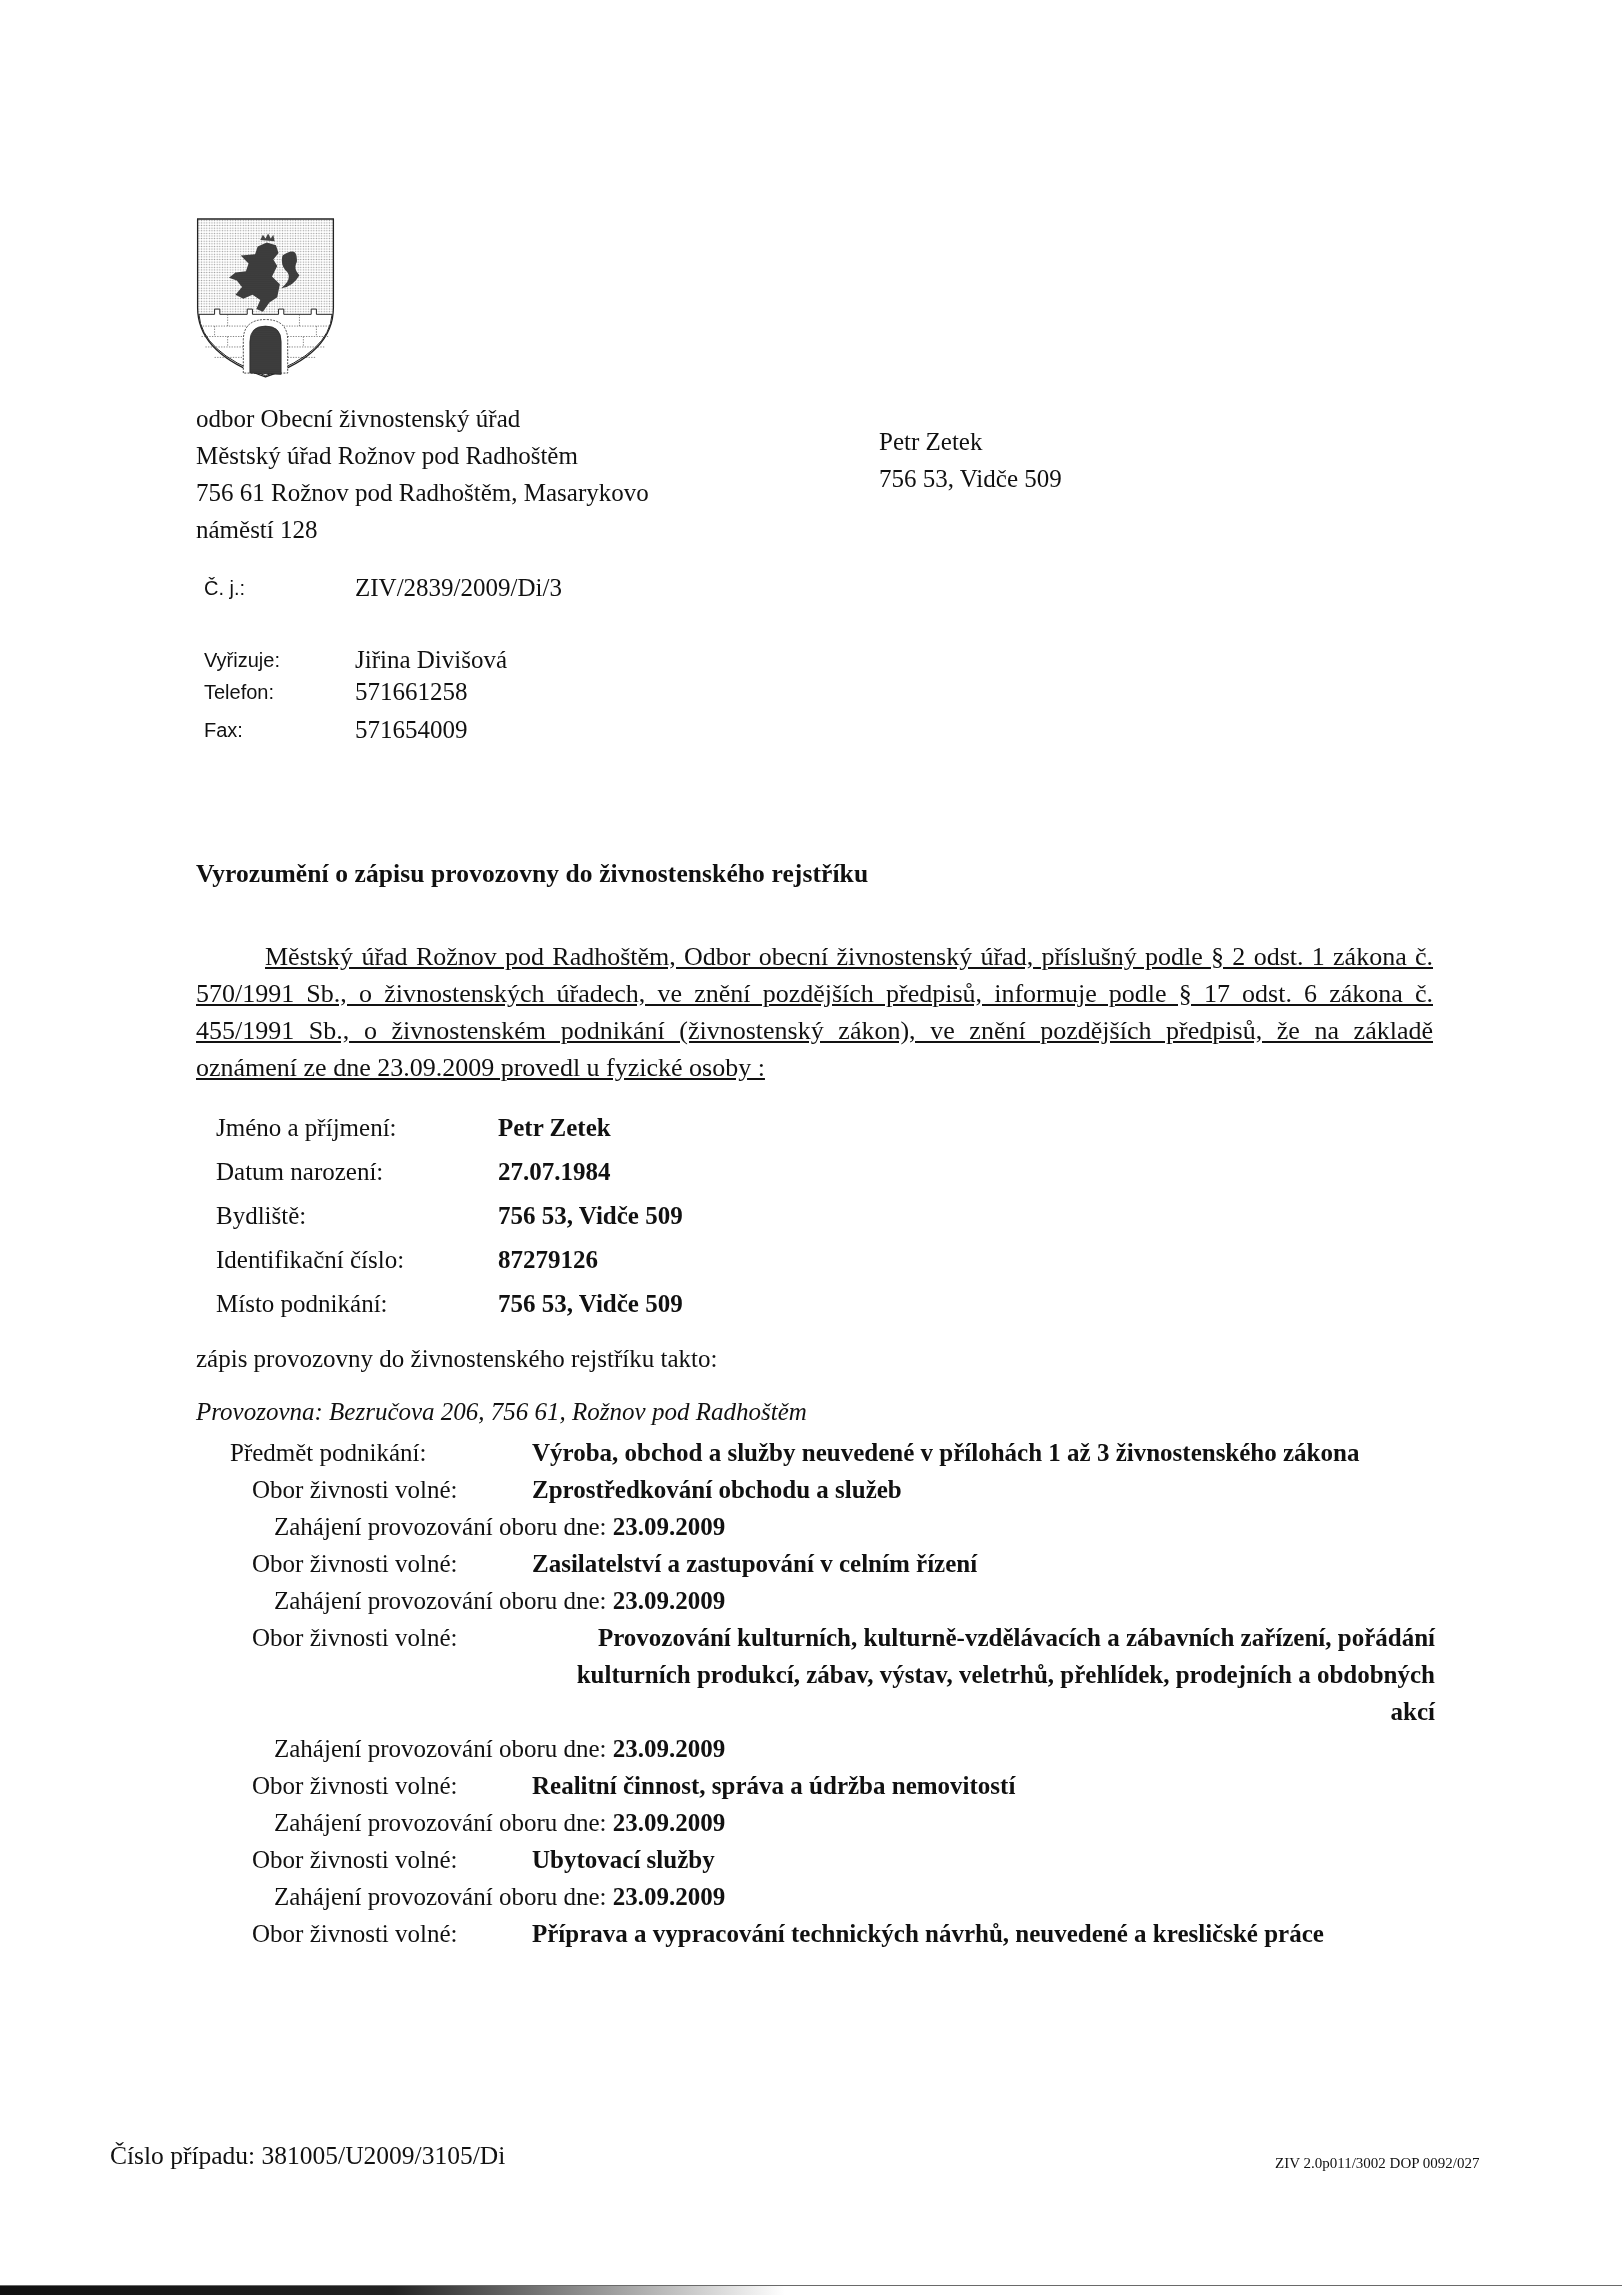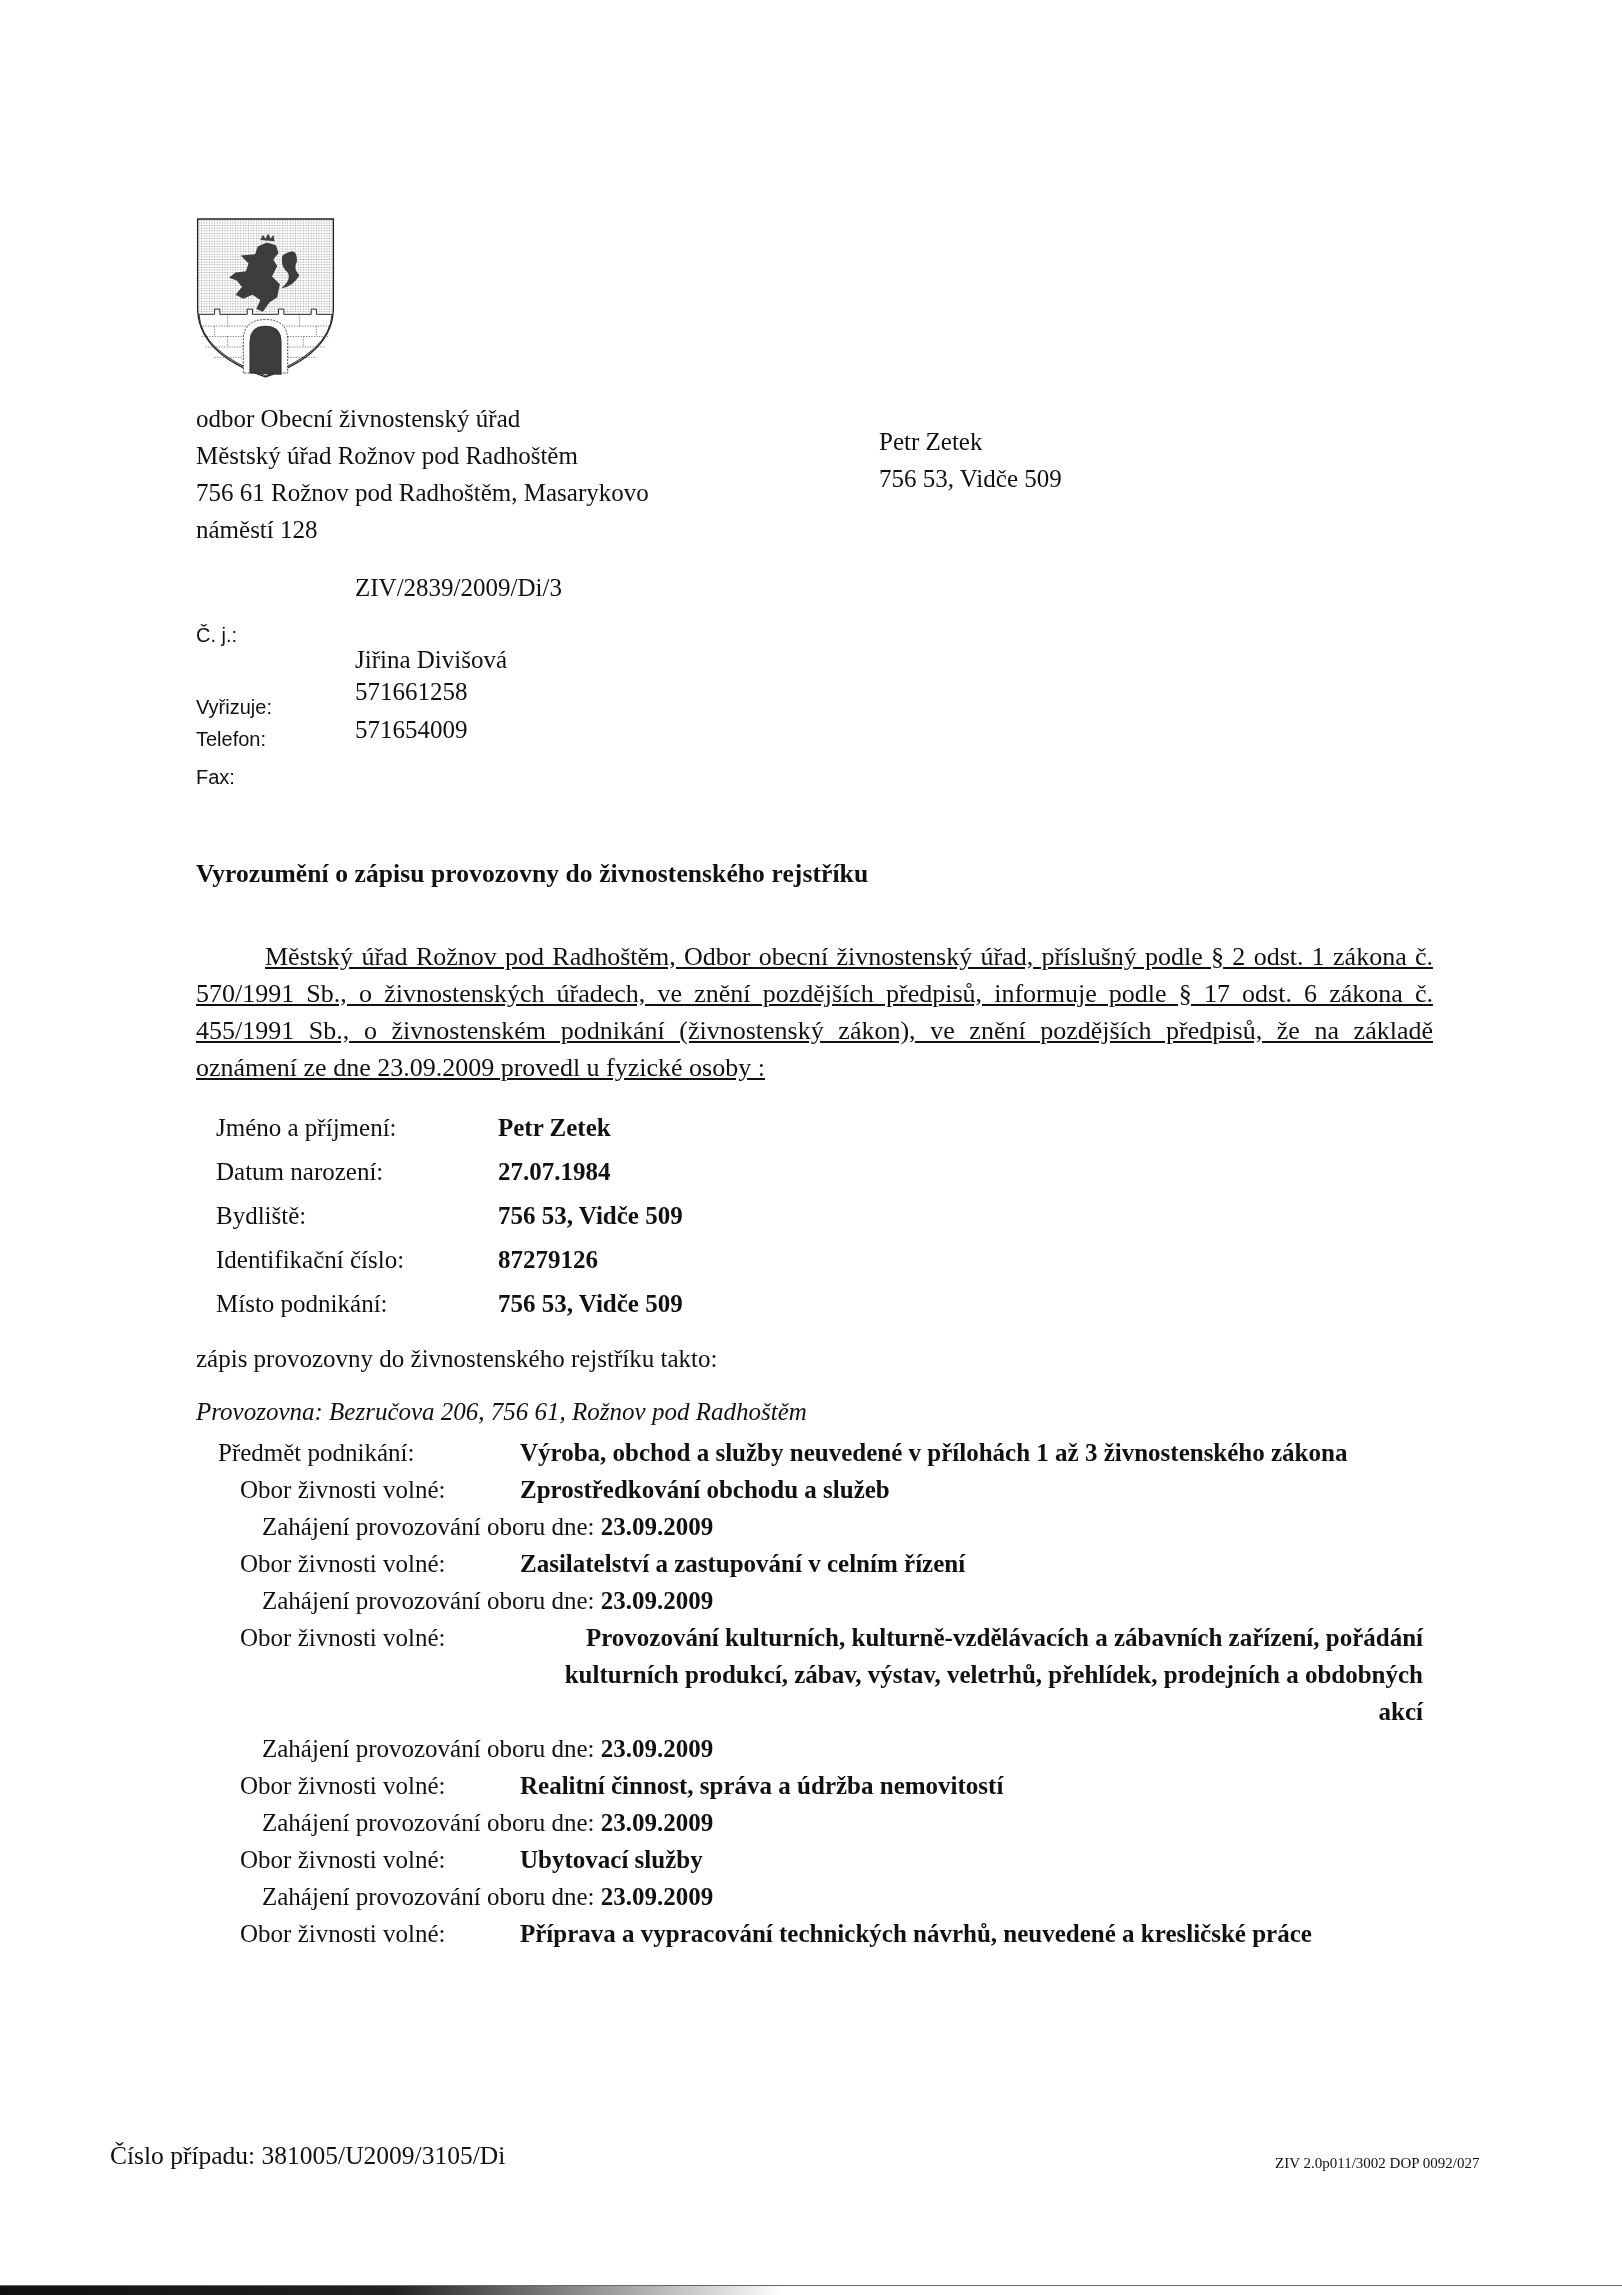--- a/index.html
+++ b/index.html
@@ -45,25 +45,24 @@
     }
 
     
     .refrow {
       position: absolute;
       left: 196px;
       white-space: nowrap;
     }
     .reflabel {
       position: absolute;
-      left: 0;
+      left: 8px;
       font-family: "Liberation Sans", "DejaVu Sans", sans-serif;
       font-size: 20px;
       line-height: 30px;
-      margin-top: 47px;
     }
     .refvalue {
       position: absolute;
       left: 159px;
       font-size: 25px;
       line-height: 30px;
     }
 
     
     .title {
@@ -112,21 +111,21 @@
     .premises {
       left: 196px;
       top: 1398px;
       font-size: 25px;
       font-style: italic;
       white-space: nowrap;
     }
 
     
     .trades {
-      left: 0;
+      left: 12px;
       top: 1434px;
       width: 1346px;
       font-size: 25px;
     }
     .trow {
       position: relative;
       line-height: 37px;
       white-space: nowrap;
     }
     .tlabel { position: absolute; }

